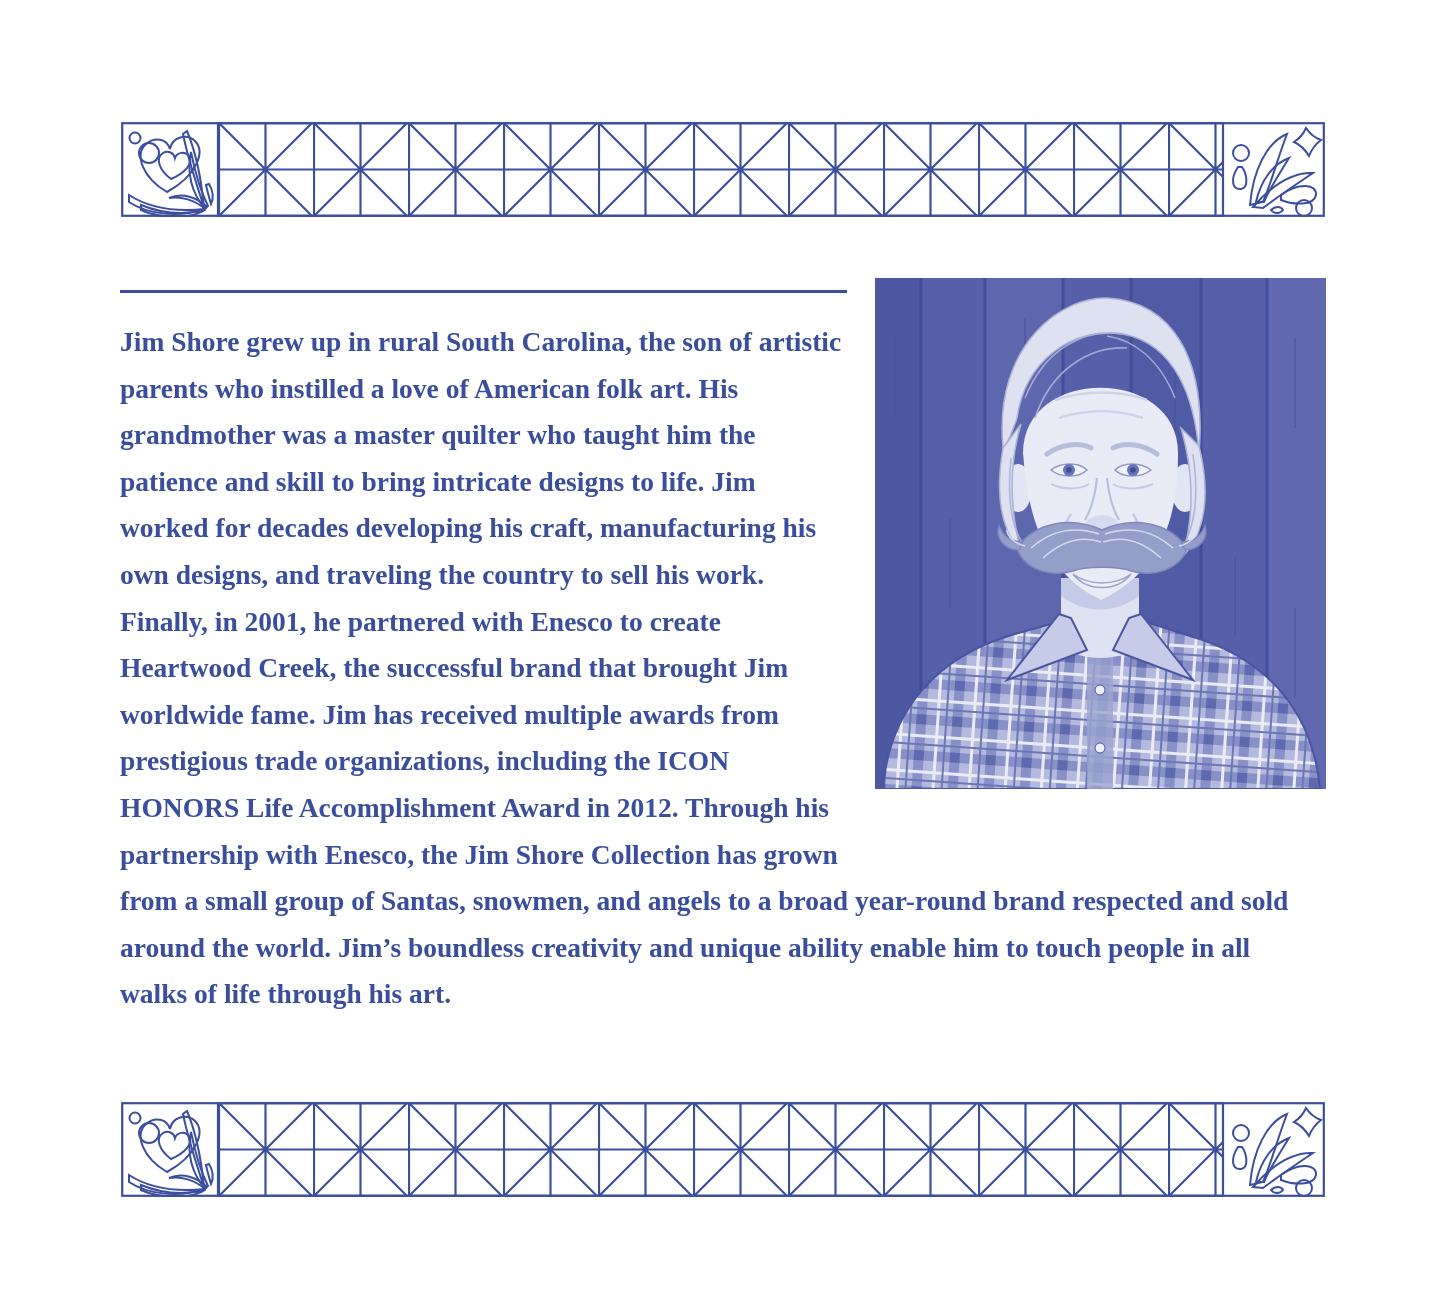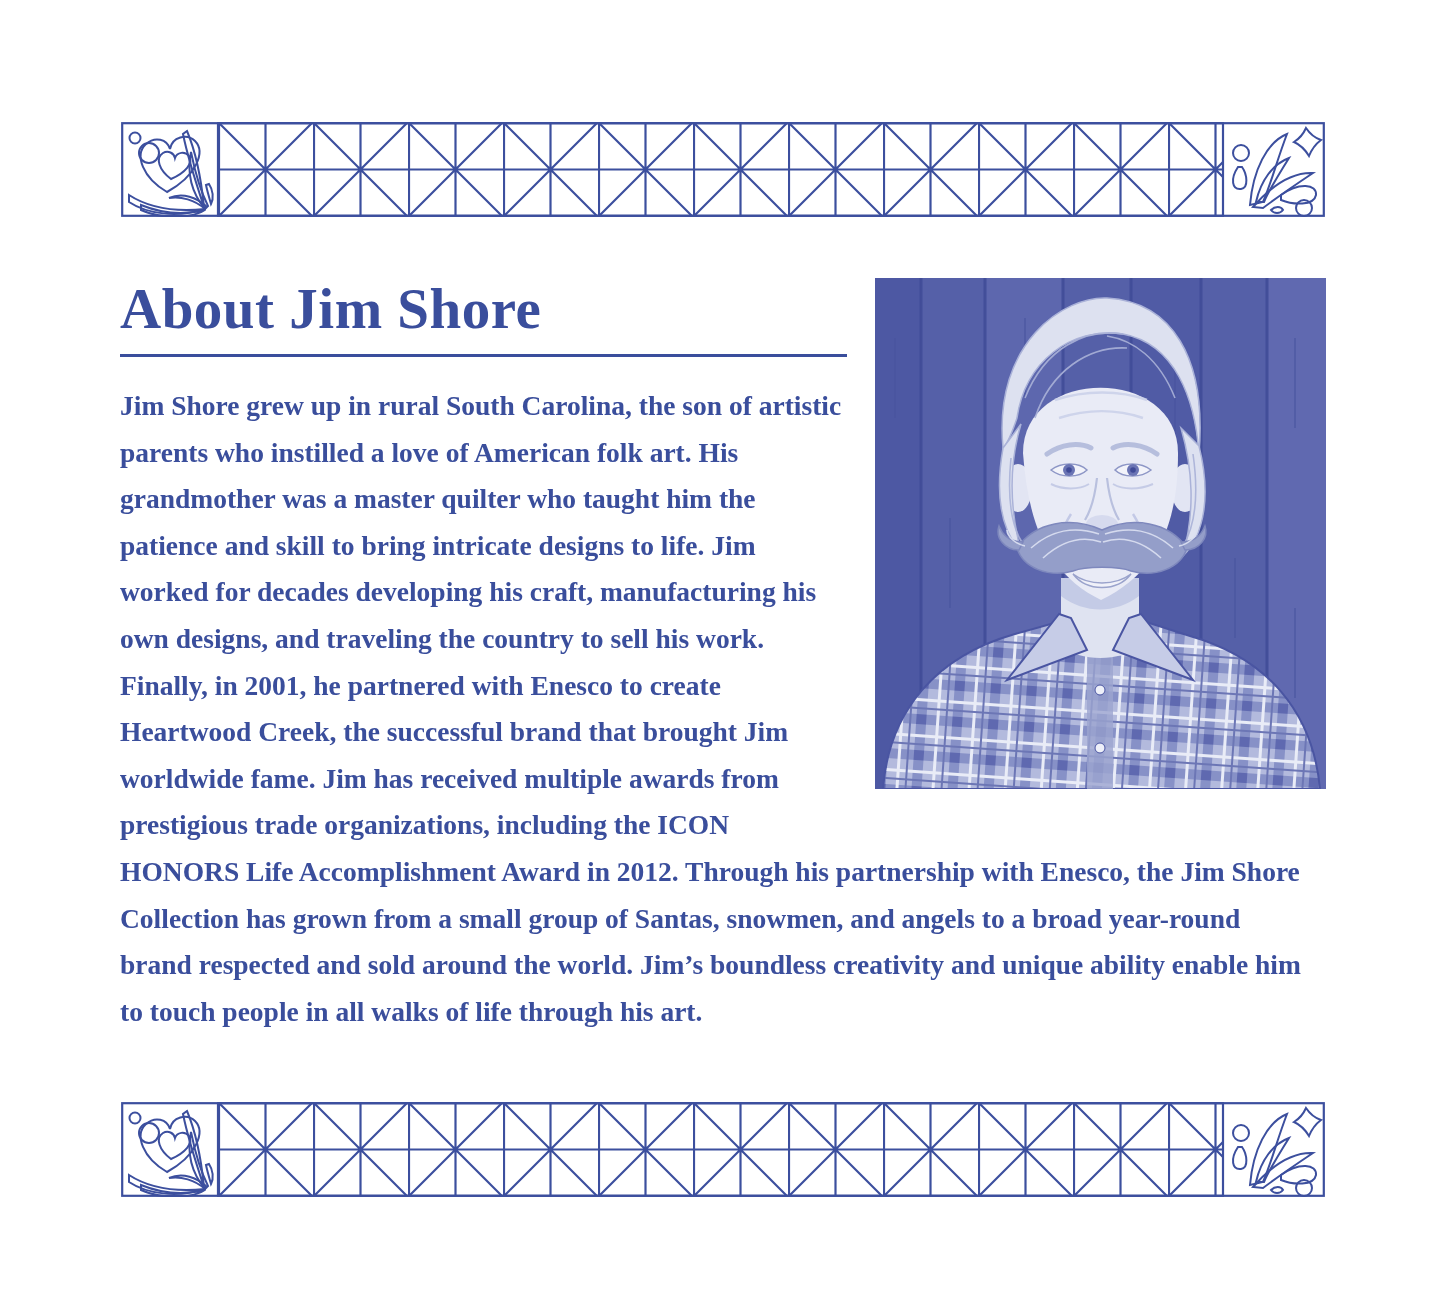--- a/index.html
+++ b/index.html
@@ -205,21 +205,20 @@
             <path d="M168 280 C188 262 208 258 226 264"></path>
             <path d="M298 270 C278 252 254 248 230 256"></path>
             <path d="M286 280 C266 262 246 258 228 264"></path>
             <path d="M150 268 C140 266 132 258 132 252"></path>
             <path d="M304 268 C314 266 322 258 322 252"></path>
           </g>
         </g>
       </svg>
     </div>
 
-    <h1 class="title">About Jim Shore</h1>
     <div class="rule"></div>
     <p class="bio">Jim Shore grew up in rural South Carolina, the son of artistic parents who instilled a love of American folk art. His grandmother was a master quilter who taught him the patience and skill to bring intricate designs to life. Jim worked for decades developing his craft, manufacturing his own designs, and traveling the country to sell his work. Finally, in 2001, he partnered with Enesco to create Heartwood Creek, the successful brand that brought Jim worldwide fame. Jim has received multiple awards from prestigious trade organizations, including the ICON HONORS Life Accomplishment Award in 2012. Through his partnership with Enesco, the Jim Shore Collection has grown from a small group of Santas, snowmen, and angels to a broad year-round brand respected and sold around the world. Jim’s boundless creativity and unique ability enable him to touch people in all walks of life through his art.</p>
   </div>
 
   <div class="strip strip-bottom">
     <svg viewBox="0 0 1204 95" width="1204" height="95">
       <use href="#strip"></use>
     </svg>
   </div>
 

